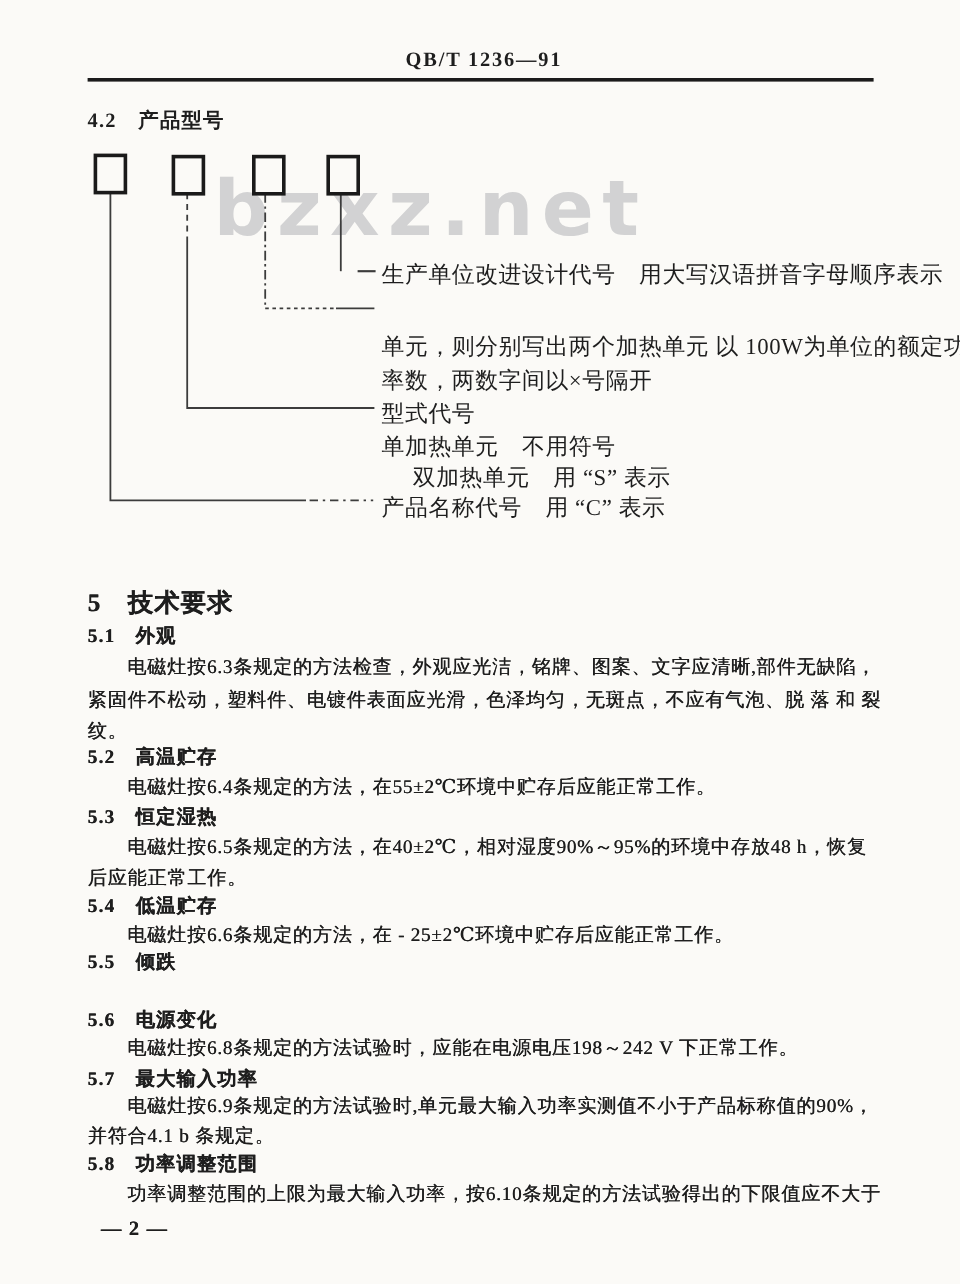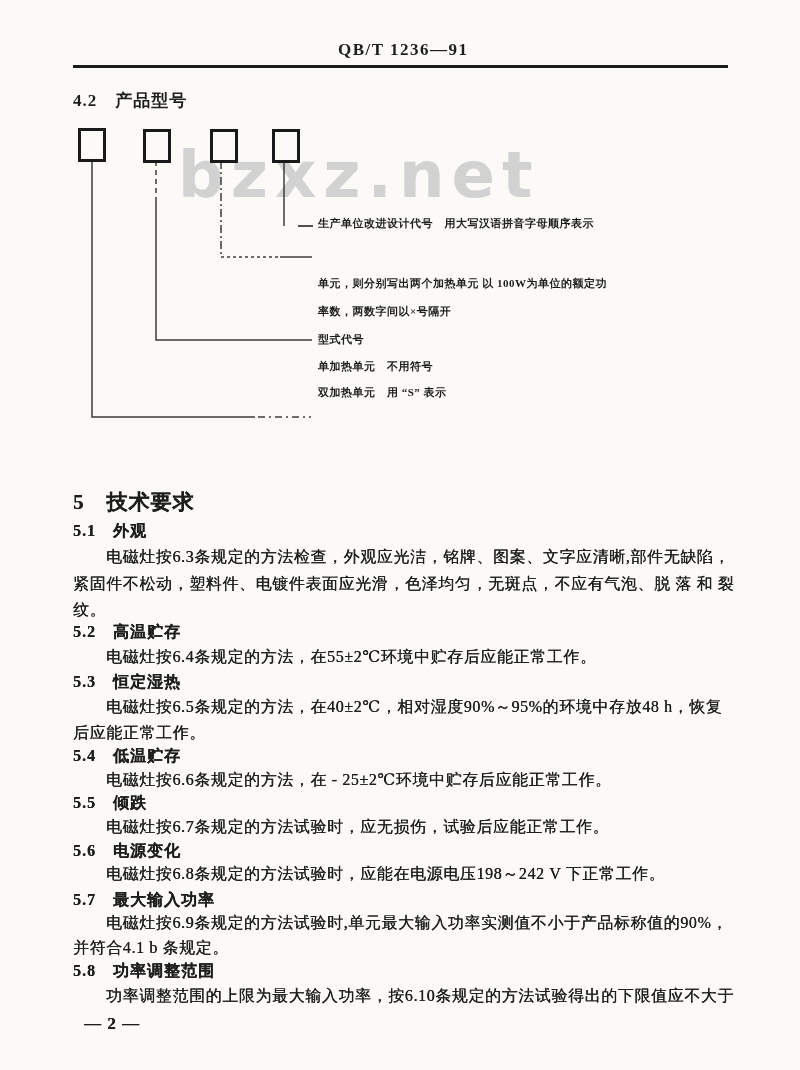--- a/index.html
+++ b/index.html
@@ -20,21 +20,21 @@
     top:138px;left:178px;
     font-family:"DejaVu Sans","Liberation Sans",sans-serif;
     font-weight:700;font-size:64px;letter-spacing:7px;
     color:#d2d2d3;z-index:0;
   }
   .codebox{
     position:absolute;width:22px;height:28px;
     border:3px solid #1a1a1a;background:transparent;z-index:2;
   }
   svg.leads{position:absolute;top:0;left:0;z-index:1;}
-  .dlabel{left:318px;font-size:11px;letter-spacing:0.5px;z-index:2;font-weight:bold;}
+  .dlabel{left:318px;font-size:19px;letter-spacing:0.5px;z-index:2;}
   .line{left:73px;font-size:16px;line-height:1.25;letter-spacing:0.6px;z-index:2;
         text-shadow:0.3px 0 0 currentColor;}
   .h1{font-weight:700;font-size:21px;letter-spacing:1px;}
   .h2{font-weight:700;letter-spacing:1px;}
   .ind{padding-left:33px;}
   .pageno{top:1014px;left:84px;font-size:17px;font-weight:700;letter-spacing:1px;
           text-shadow:0.3px 0 0 currentColor;}
 </style>
 </head>
 <body>
@@ -67,36 +67,36 @@
 
     <path d="M284 161 V226" fill="none" stroke="#3c3c3c" stroke-width="1.5"></path>
     <path d="M298 226 H313" fill="none" stroke="#3c3c3c" stroke-width="1.8"></path>
   </svg>
 
   <div class="abs dlabel" style="top:216px;">生产单位改进设计代号　用大写汉语拼音字母顺序表示</div>
   <div class="abs dlabel" style="top:276px;">单元，则分别写出两个加热单元 以 100W为单位的额定功</div>
   <div class="abs dlabel" style="top:304px;">率数，两数字间以×号隔开</div>
   <div class="abs dlabel" style="top:332px;">型式代号</div>
   <div class="abs dlabel" style="top:359px;">单加热单元　不用符号</div>
-  <div class="abs dlabel" style="top:385px;">双加热单元　用 “S” 表示</div>
+  <div class="abs dlabel" style="top:385px;margin-left:26px;">双加热单元　用 “S” 表示</div>
+  <div class="abs dlabel" style="top:410px;">产品名称代号　用 “C” 表示</div>
 
   <div class="abs line h1" style="top:489px;">5　技术要求</div>
   <div class="abs line h2" style="top:521px;">5.1　外观</div>
   <div class="abs line ind" style="top:547px;">电磁灶按6.3条规定的方法检查，外观应光洁，铭牌、图案、文字应清晰,部件无缺陷，</div>
   <div class="abs line" style="top:574px;">紧固件不松动，塑料件、电镀件表面应光滑，色泽均匀，无斑点，不应有气泡、脱 落 和 裂</div>
   <div class="abs line" style="top:600px;">纹。</div>
   <div class="abs line h2" style="top:622px;">5.2　高温贮存</div>
   <div class="abs line ind" style="top:647px;">电磁灶按6.4条规定的方法，在55±2℃环境中贮存后应能正常工作。</div>
   <div class="abs line h2" style="top:672px;">5.3　恒定湿热</div>
   <div class="abs line ind" style="top:697px;">电磁灶按6.5条规定的方法，在40±2℃，相对湿度90%～95%的环境中存放48 h，恢复</div>
   <div class="abs line" style="top:723px;">后应能正常工作。</div>
   <div class="abs line h2" style="top:746px;">5.4　低温贮存</div>
   <div class="abs line ind" style="top:770px;">电磁灶按6.6条规定的方法，在 - 25±2℃环境中贮存后应能正常工作。</div>
   <div class="abs line h2" style="top:793px;">5.5　倾跌</div>
-  <div class="abs line ind" style="top:817px;">电磁灶按6.7条规定的方法试验时，应无损伤，试验后应能正常工作。</div>
   <div class="abs line h2" style="top:841px;">5.6　电源变化</div>
   <div class="abs line ind" style="top:864px;">电磁灶按6.8条规定的方法试验时，应能在电源电压198～242 V 下正常工作。</div>
   <div class="abs line h2" style="top:890px;">5.7　最大输入功率</div>
   <div class="abs line ind" style="top:913px;">电磁灶按6.9条规定的方法试验时,单元最大输入功率实测值不小于产品标称值的90%，</div>
   <div class="abs line" style="top:938px;">并符合4.1 b 条规定。</div>
   <div class="abs line h2" style="top:961px;">5.8　功率调整范围</div>
   <div class="abs line ind" style="top:986px;">功率调整范围的上限为最大输入功率，按6.10条规定的方法试验得出的下限值应不大于</div>
 
   <div class="abs pageno">— 2 —</div>
 

